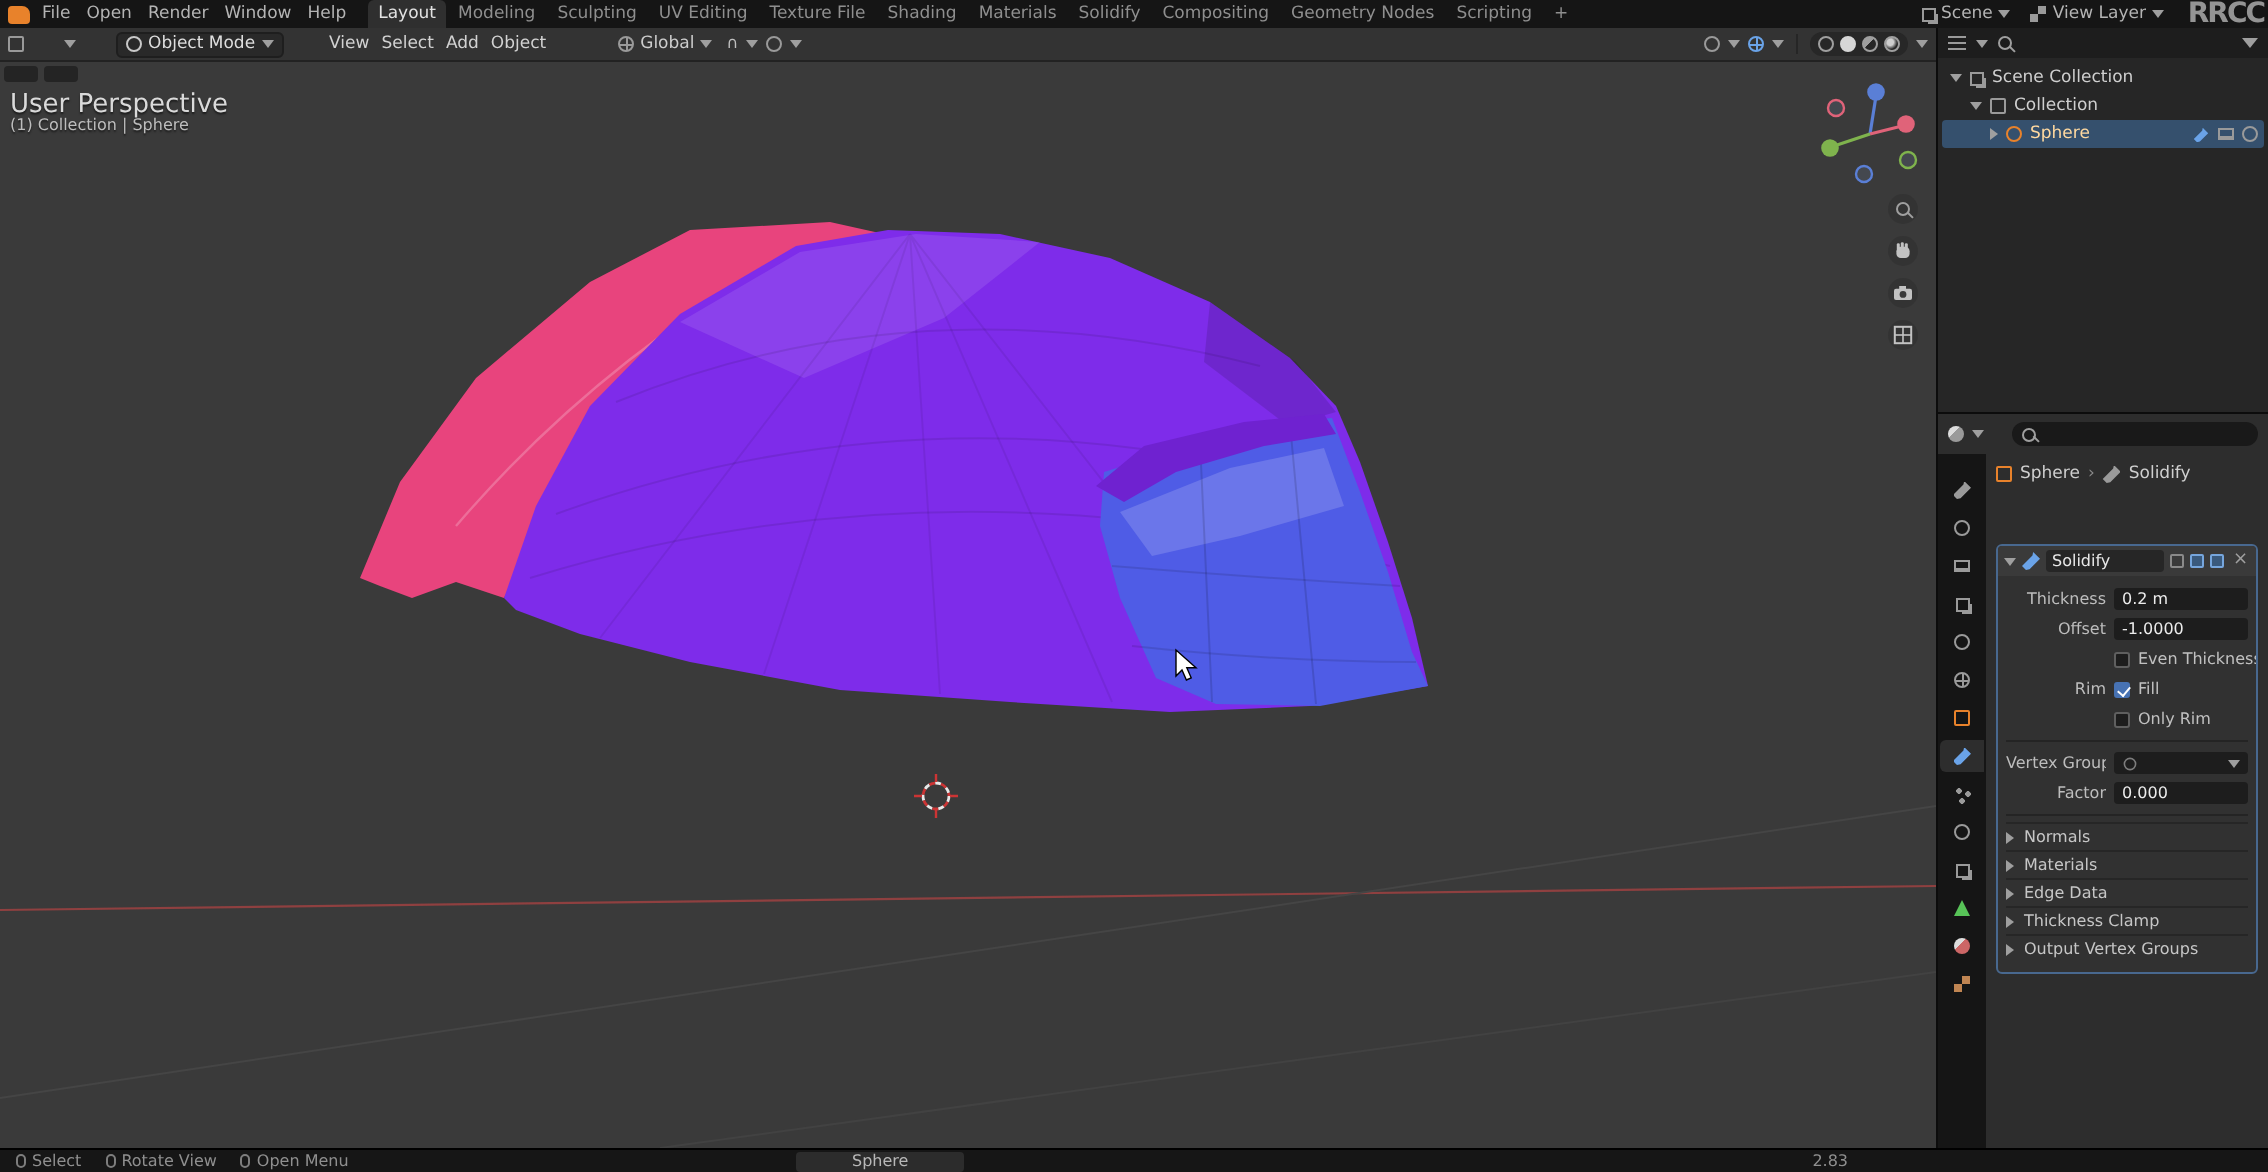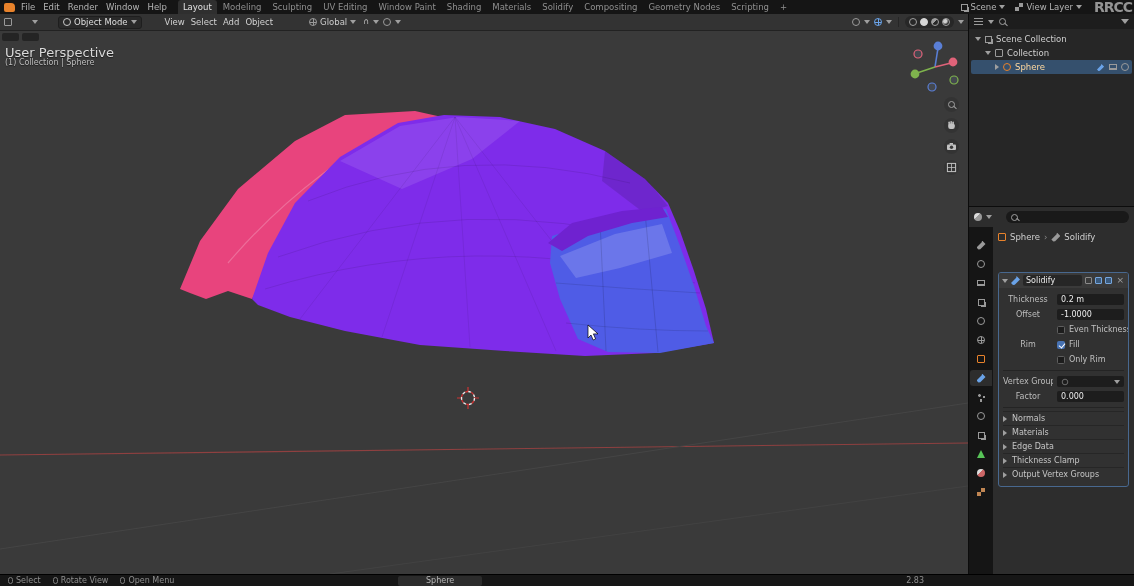--- a/index.html
+++ b/index.html
@@ -85,21 +85,21 @@
   .breadcrumb{display:flex;align-items:center;gap:4px;height:14px;color:#cfcfcf}
   .bc-sep{color:#8b8b8b}
   .mod-panel{margin-top:28px;background:#313131;border:1px solid #48688f;border-radius:3px;overflow:hidden}
   .mod-header{height:15px;background:#3a3a3a;display:flex;align-items:center;gap:3px;padding:0 3px}
   .mod-name{flex:1;background:#262626;border-radius:2px;height:11px;line-height:11px;padding:0 3px;color:#e8e8e8;font-size:8px}
   .mt{width:7px;height:7px;border:1px solid #8a8a8a;border-radius:1px;flex:none}
   .mt.on{border-color:#76a6dd;background:#3a5a7d}
   .mod-x{color:#9f9f9f;font-size:9px;line-height:9px;padding:0 1px}
   .mod-body{padding:4px 4px 5px}
   .frow{display:flex;align-items:center;height:15px;gap:4px}
-  .flabel{width:50px;text-align:center;color:#bdbdbd;font-size:8px;flex:none;white-space:nowrap;overflow:hidden}
+  .flabel{width:50px;text-align:right;color:#bdbdbd;font-size:8px;flex:none;white-space:nowrap;overflow:hidden}
   .fval{flex:1;background:#1d1d1d;border-radius:2px;height:11px;line-height:11px;padding:0 4px;color:#ececec;font-size:8px}
   .fval.vg{display:flex;justify-content:space-between;align-items:center}
   .indent{margin-left:54px}
   .clabel{font-size:8px;color:#c0c0c0;white-space:nowrap}
   .checkbox{width:8px;height:8px;background:#1d1d1d;border:1px solid #5f5f5f;border-radius:1.5px;flex:none;position:relative}
   .checkbox.checked{background:#4772b3;border-color:#4772b3}
   .checkbox.checked::after{content:'';position:absolute;left:2px;top:.5px;width:3px;height:5px;border:solid #fff;border-width:0 1.3px 1.3px 0;transform:rotate(40deg)}
   .sep{height:1px;background:#242424;margin:3px 0}
   .sec-row{display:flex;align-items:center;gap:5px;height:14px;color:#c6c6c6;border-top:1px solid #262626;font-size:8px}
 
@@ -112,31 +112,31 @@
 </style>
 </head>
 <body>
 
 <div id="app">
 
   <header id="topbar">
     <span class="logo"></span>
     <nav id="topbar-menus" style="display:flex">
         <span class="tb-menu">File</span>
-        <span class="tb-menu">Edit</span>
+        <span class="tb-menu">Open</span>
         <span class="tb-menu">Render</span>
         <span class="tb-menu">Window</span>
         <span class="tb-menu">Help</span>
       </nav>
     <nav id="workspaces">
         <span class="ws-tab active">Layout</span>
         <span class="ws-tab">Modeling</span>
         <span class="ws-tab">Sculpting</span>
         <span class="ws-tab">UV Editing</span>
-        <span class="ws-tab">Window Paint</span>
+        <span class="ws-tab">Texture File</span>
         <span class="ws-tab">Shading</span>
         <span class="ws-tab">Materials</span>
         <span class="ws-tab">Solidify</span>
         <span class="ws-tab">Compositing</span>
         <span class="ws-tab">Geometry Nodes</span>
         <span class="ws-tab">Scripting</span>
       </nav>
     <span class="plus-tab">+</span>
     <div class="tb-right">
       <div class="tb-sel">

